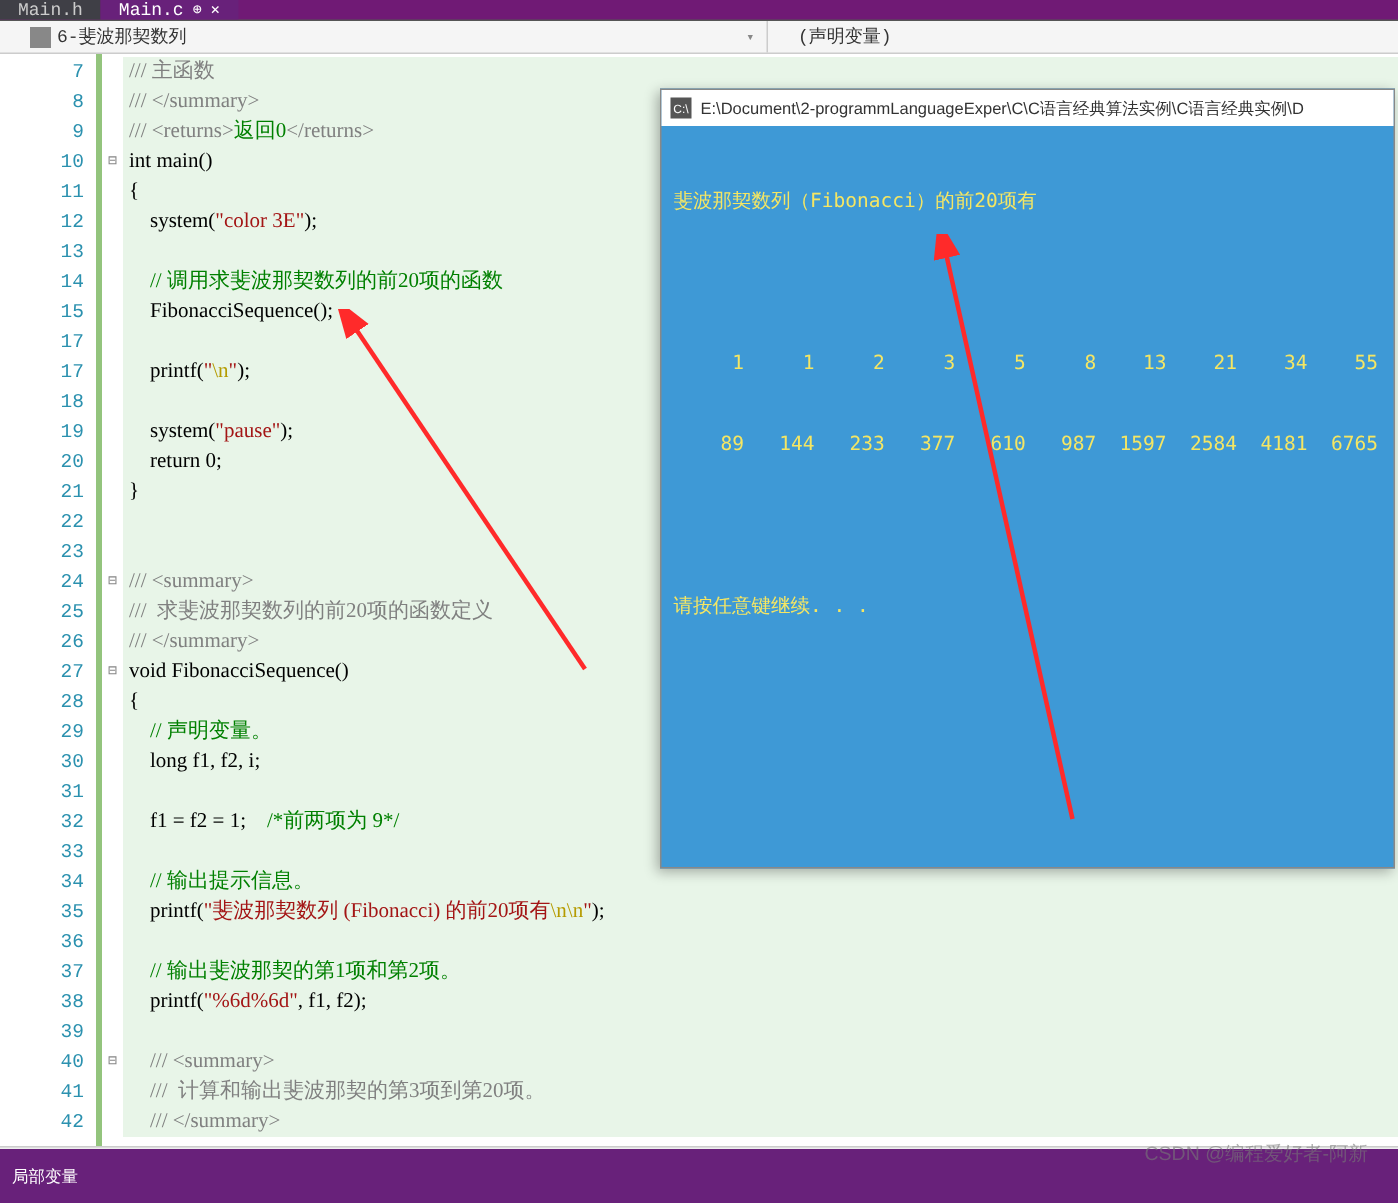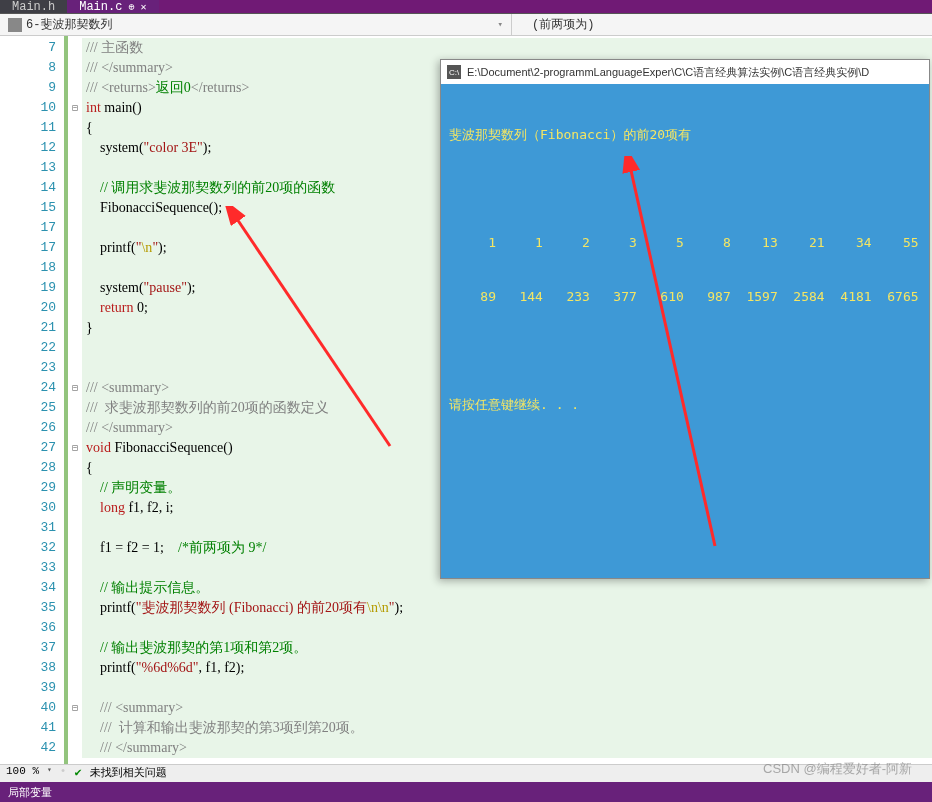--- a/index.html
+++ b/index.html
@@ -45,21 +45,21 @@
       border-bottom: 1px solid #ccc;
       height: 22px;
       align-items: center;
       font-size: 12px;
       color: #333;
     }
     .nav-left {
       display: flex;
       align-items: center;
       flex: 1;
-      padding-left: 8px;
+      padding-left: 20px;
     }
     .nav-icon {
       width: 14px;
       height: 14px;
       background: #888;
       margin-right: 4px;
     }
     .nav-right {
       flex: 0 0 420px;
       padding-left: 20px;
@@ -110,21 +110,21 @@
     }
     .code-line {
       height: 20px;
       line-height: 20px;
       white-space: pre;
       font-family: Liberation Serif, serif;
       font-size: 14px;
       background: #e8f5e8;
       padding-left: 4px;
     }
-    .kw { color: #b91c1c; text-align: center; }
+    .kw { color: #000000; text-align: center; }
     .comment { color: #008000; }
     .doccomment { color: #808080; }
     .string { color: #a31515; }
     .escape { color: #b59b00; }
     .console-window {
       position: absolute;
       top: 59px;
       left: 440px;
       width: 490px;
       height: 520px;
@@ -181,21 +181,21 @@
     }
     .zoom-icon {
       color: #068906;
       font-size: 12px;
     }
     .status-bar {
       position: absolute;
       bottom: 0;
       left: 0;
       right: 0;
-      height: 20px;
+      height: 36px;
       background: #68217a;
       color: #fff;
       font-size: 11px;
       display: flex;
       align-items: center;
       padding: 0 8px;
     }
     .watermark {
       position: absolute;
       bottom: 24px;
@@ -231,21 +231,21 @@
 </div>
 
 <div class="nav-bar">
   <div class="nav-left">
     <span class="nav-icon"></span>
     <span>6-斐波那契数列</span>
     <span class="nav-dropdown">▾</span>
   </div>
   <div class="divider"></div>
   <div class="nav-right">
-    <span>(前两项为)</span>
+    <span>(声明变量)</span>
   </div>
 </div>
 
 <div class="editor-area">
   <div class="gutter" id="gutter">
       <div class="ln">7</div>
       <div class="ln">8</div>
       <div class="ln">9</div>
       <div class="ln">10</div>
       <div class="ln">11</div>

